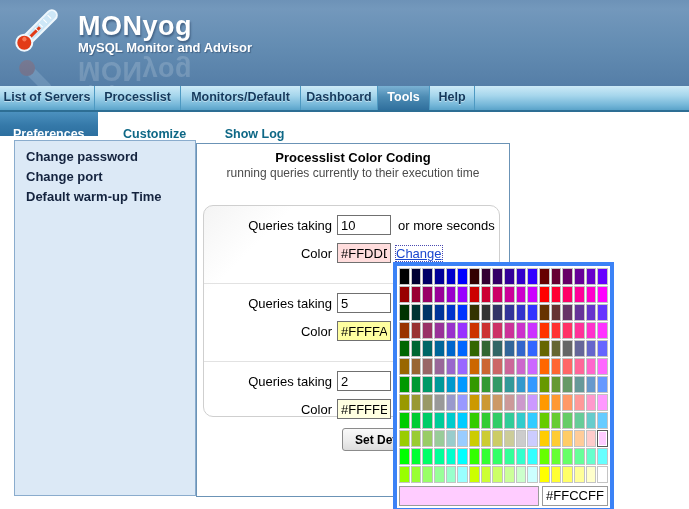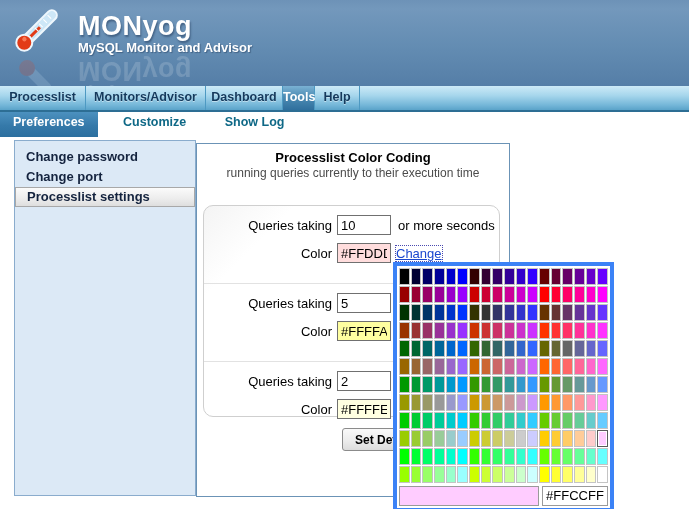--- a/index.html
+++ b/index.html
@@ -18,28 +18,28 @@
   .brand-reflect .brand-sub { text-shadow:none; }
   .brand-reflect .brand-title { text-shadow:none; }
 
   
   .nav { position:absolute; left:0; top:86px; width:689px; height:24px; display:flex;
     background:linear-gradient(180deg,#cdeaf7 0%,#a6d6ec 40%,#74b6d8 80%,#5aa3c9 100%); }
   .nav-item { height:24px; line-height:23px; text-align:center; font-size:12.5px; font-weight:bold;
     color:#14395c; border-right:1px solid #4d99c2; text-shadow:0 1px 0 rgba(255,255,255,.45); cursor:pointer; }
   .nav-item.active { background:linear-gradient(180deg,#7ab1d3 0%,#4d8cb4 45%,#2f6f9d 100%);
     color:#fff; text-shadow:none; }
-  .w1{width:95px}.w2{width:86px}.w3{width:120px}.w4{width:77px}.w5{width:32px}.w6{width:66px}.w7{width:45px}
+  .w1{width:95px}.w2{width:86px}.w3{width:120px}.w4{width:77px}.w5{width:52px}.w6{width:66px}.w7{width:45px}
   .nav-copy { margin-left:auto; color:#fff; font-weight:bold; font-size:11.5px; line-height:24px;
     padding-right:6px; text-shadow:1px 1px 1px rgba(0,40,70,.35); }
 
   
   .subnav { position:absolute; left:0; top:110px; width:689px; height:23px; background:#fff;
     border-top:2px solid #2d6e94; }
-  .subnav-item { display:inline-block; height:25px; line-height:21px; padding:0 13px; font-size:12.5px;
+  .subnav-item { display:inline-block; height:15px; line-height:21px; padding:12px 13px; font-size:12.5px;
     font-weight:bold; color:#0e6886; cursor:pointer; vertical-align:top; }
   .subnav-item.active { background:linear-gradient(180deg,#4c91bf 0%,#3579a9 55%,#2c6f9f 100%); color:#fff; }
   .subnav-item.gap { margin-left:8px; }
 
   
   .sidebar { position:absolute; left:14px; top:140px; width:182px; height:356px;
     background:#dce9f6; border:1px solid #8aaccd; padding-top:6px; }
   .side-item { height:20px; line-height:20px; padding-left:11px; font-size:13px; font-weight:bold;
     color:#14233e; cursor:pointer; white-space:nowrap; }
   .side-item.selected { background:linear-gradient(180deg,#fbfbfb 0%,#ececec 60%,#dedede 100%);
@@ -109,37 +109,38 @@
     <div class="brand-title">MONyog</div>
     <div class="brand-sub">MySQL Monitor and Advisor</div>
   </div>
   <div class="brand-reflect">
     <div class="brand-sub">MySQL Monitor and Advisor</div>
     <div class="brand-title">MONyog</div>
   </div>
 </div>
 
 <div class="nav">
+  <div class="nav-item w1">List of Servers</div>
   <div class="nav-item w2">Processlist</div>
-  <div class="nav-item w3">Monitors/Advisor</div>
+  <div class="nav-item w3">Monitors/Default</div>
   <div class="nav-item w4">Dashboard</div>
   <div class="nav-item w5 active">Tools</div>
   <div class="nav-item w7">Help</div>
 </div>
 
 <div class="subnav">
   <div class="subnav-item active">Preferences</div>
   <div class="subnav-item gap">Customize</div>
   <div class="subnav-item gap">Show Log</div>
 </div>
 
 <div class="sidebar">
   <div class="side-item">Change password</div>
   <div class="side-item">Change port</div>
-  <div class="side-item selected">Processlist settings</div>
+  <div class="side-item">Default warm-up Time</div>
 </div>
 
 <div class="main-panel">
   <div class="panel-title">Processlist Color Coding</div>
   <div class="panel-desc">running queries currently to their execution time</div>
 
   <div class="groupbox">
 
     <div class="section">
       <div class="form-line">

